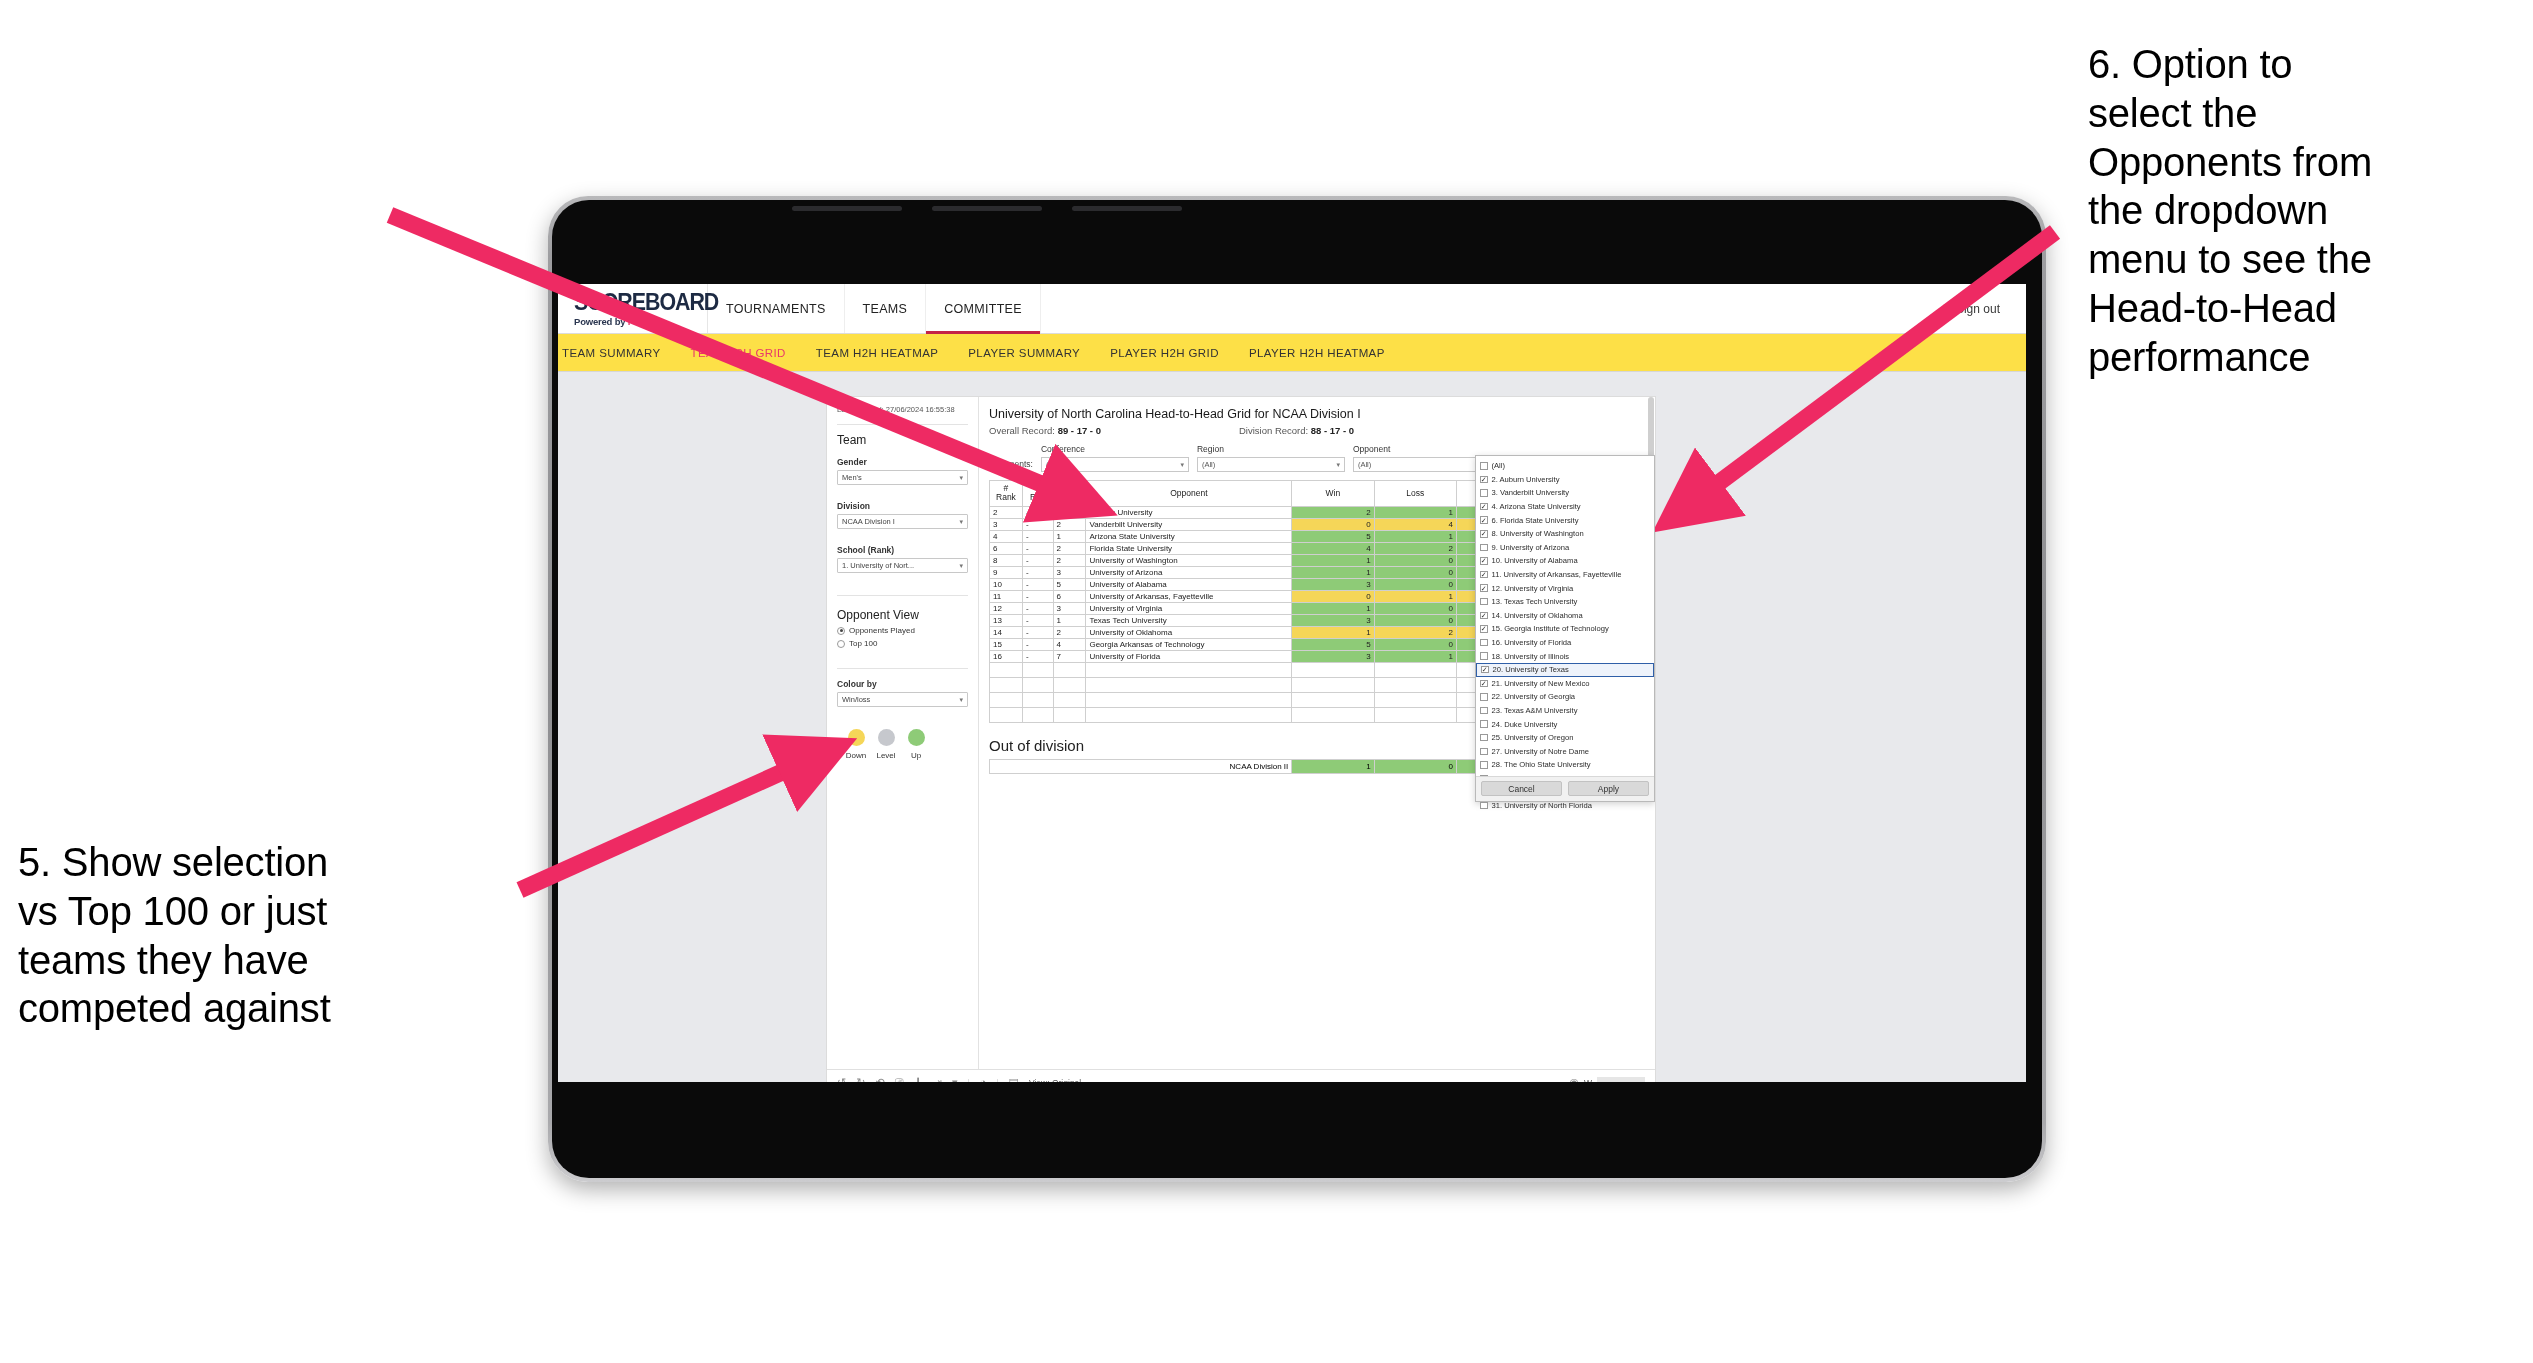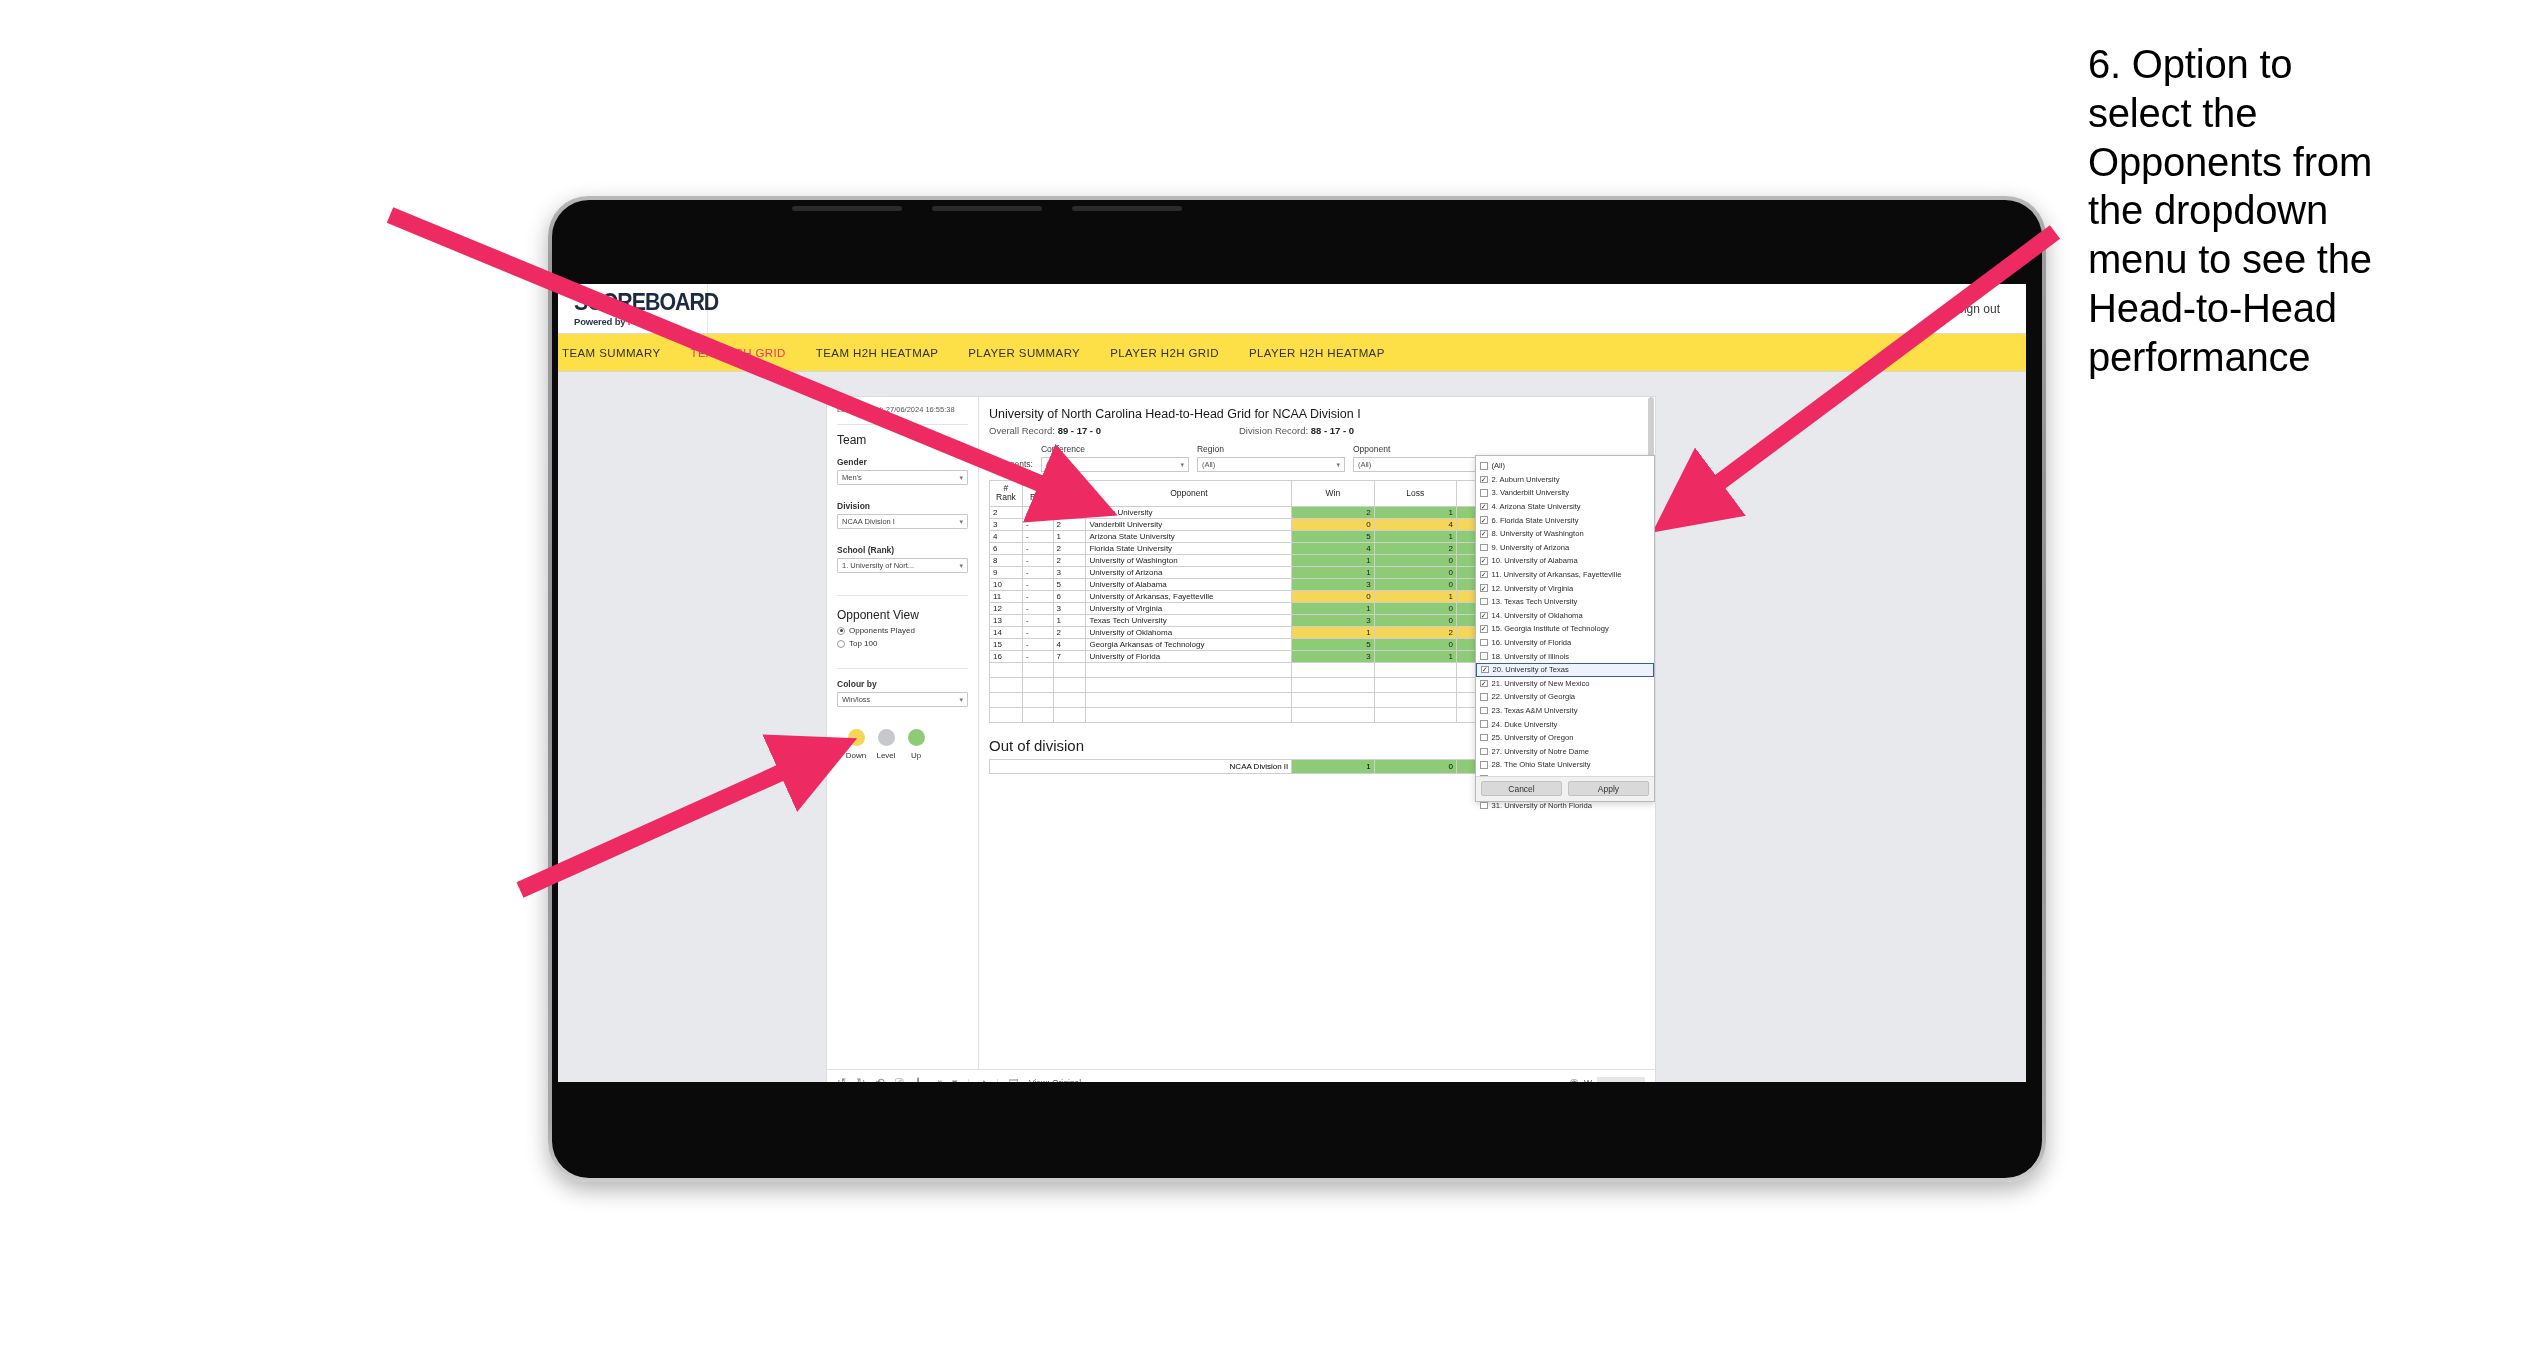--- a/index.html
+++ b/index.html
@@ -179,20 +179,24 @@
   .wm { width: 48px; height: 12px; background:#e6e6e6; }
 
   .scroll-v { position:absolute; right: 1px; top: 0; width: 6px; height: 100%; }
   .scroll-thumb { position:absolute; right:0; width: 6px; background:#cfcfcf; border-radius:3px; }
 </style>
 </head>
 <body>
 
 <div id="root">
 
+  <div class="anno" id="anno-5">5. Show selection
+vs Top 100 or just
+teams they have
+competed against</div>
   <div class="anno" id="anno-6">6. Option to
 select the
 Opponents from
 the dropdown
 menu to see the
 Head-to-Head
 performance</div>
 
   <div id="tablet">
     <div id="tablet-inner">
@@ -205,20 +209,25 @@
       <div class="cam-dot" id="cam4"></div>
     </div>
   </div>
 
   <div id="screen">
 
     <div class="topnav">
       <div class="brand">
         <div class="brand-title">SCOREBOARD</div>
         <div class="brand-sub"><span>Powered by </span><i>Flood</i></div>
+      </div>
+      <div class="nav-items">
+        <div class="nav-item">TOURNAMENTS</div>
+        <div class="nav-item">TEAMS</div>
+        <div class="nav-item active">COMMITTEE</div>
       </div>
       <div class="nav-right">
         <span class="nav-sep">|</span>
         <span>Sign out</span>
       </div>
     </div>
 
     <div class="subnav">
       <div class="subnav-item">TEAM SUMMARY</div>
       <div class="subnav-item active">TEAM H2H GRID</div>

